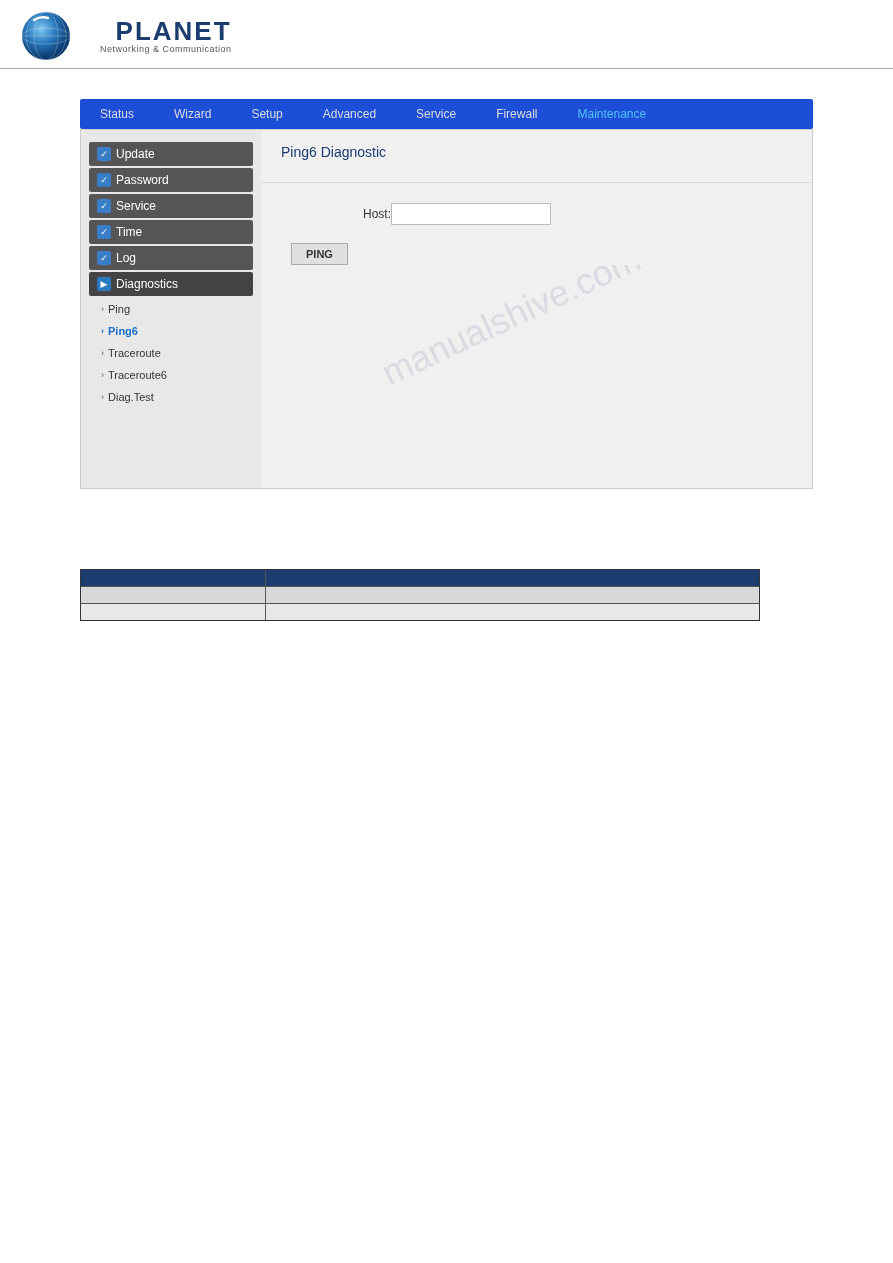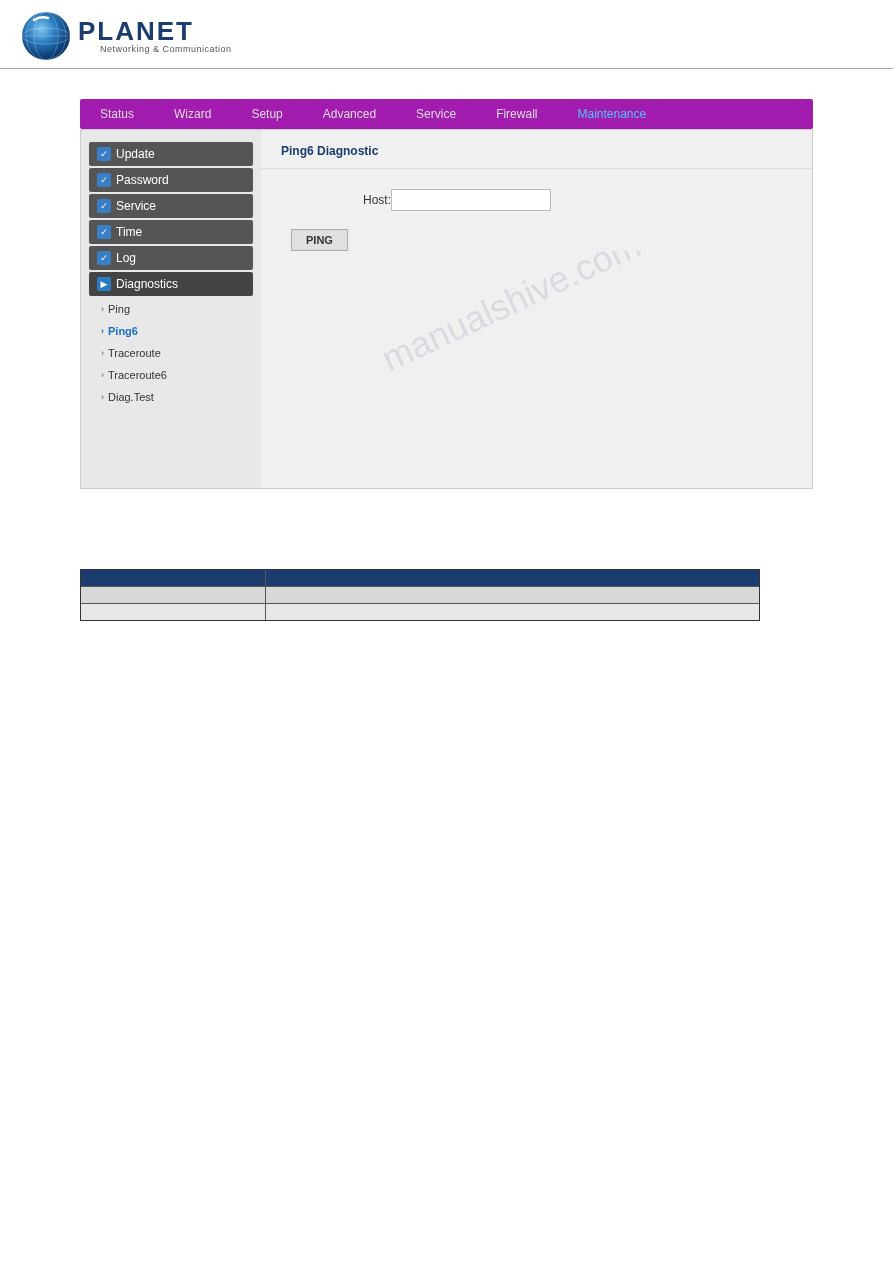--- a/index.html
+++ b/index.html
@@ -30,36 +30,37 @@
     .logo-text {
       display: flex;
       flex-direction: column;
     }
     .logo-planet {
       font-size: 26px;
       font-weight: bold;
       color: #1a3c6e;
       letter-spacing: 2px;
       line-height: 1;
+      text-align: right;
     }
     .logo-subtitle {
       font-size: 9px;
       color: #555;
       letter-spacing: 0.5px;
       padding-left: 22px;
     }
 
     
     .main-content {
       padding: 30px 80px;
     }
 
     
     .navbar {
-      background: #a21caf;
+      background: #1d4ed8;
       display: flex;
       align-items: flex-end;
       border-radius: 2px;
       overflow: hidden;
     }
     .nav-item {
       padding: 8px 20px;
       color: #ddd;
       font-size: 12px;
       cursor: pointer;
@@ -139,24 +140,24 @@
       color: #1a6ec8;
     }
 
     
     .main-panel {
       flex: 1;
       background: #f0f0f0;
       padding: 0;
     }
     .panel-title {
-      font-size: 12px;
-      font-weight: bold;
+      font-size: 14px;
+      font-weight: normal;
       color: #1a3c6e;
-      padding: 14px 20px 10px 20px;
+      padding: 14px 20px 22px 20px;
       border-bottom: 1px solid #ddd;
       background: #f0f0f0;
     }
     .panel-body {
       padding: 20px 30px;
     }
     .form-row {
       display: flex;
       align-items: center;
       margin-bottom: 14px;

